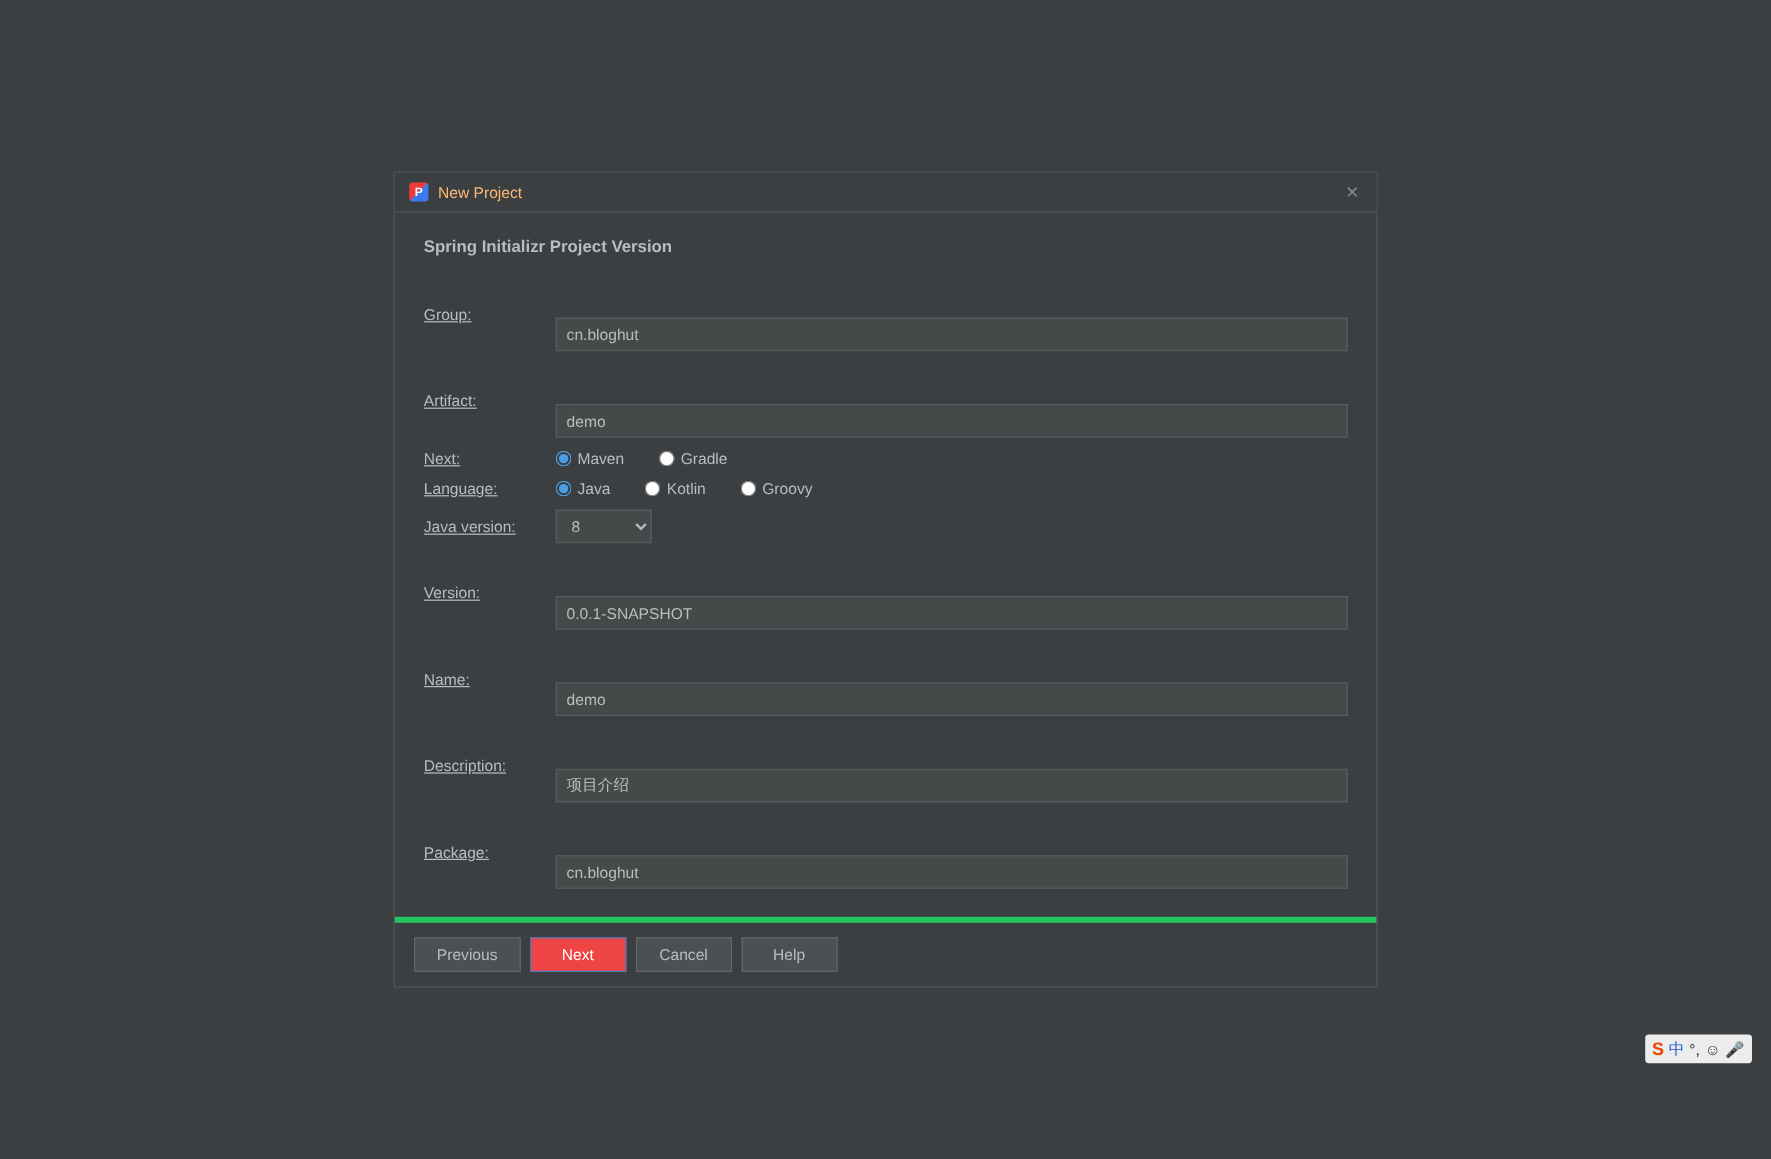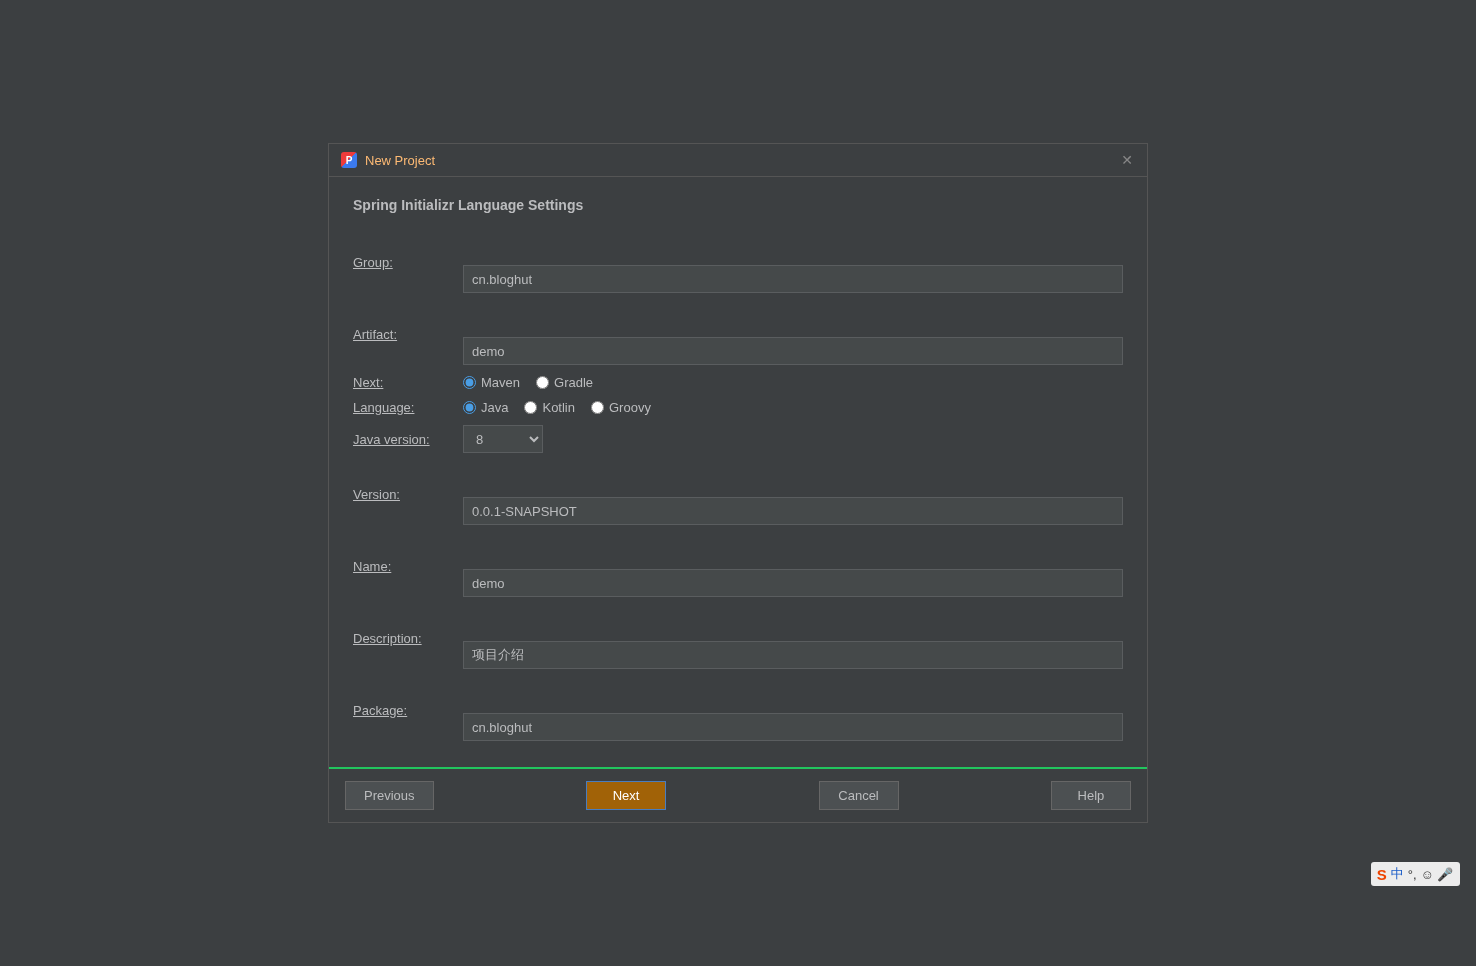--- a/index.html
+++ b/index.html
@@ -112,21 +112,21 @@
       padding: 4px 8px;
       font-size: 13px;
       outline: none;
       height: 28px;
       margin-top: 34px;
     }
 
     .radio-group {
       display: flex;
       align-items: center;
-      gap: 16px;
+      gap: 29px;
     }
 
     .radio-option {
       display: flex;
       align-items: center;
       gap: 5px;
       cursor: pointer;
     }
 
     .radio-option input[type="radio"] {
@@ -142,38 +142,38 @@
       font-size: 13px;
       outline: none;
       height: 28px;
       width: 80px;
       cursor: pointer;
     }
 
     .dialog-footer {
       padding: 12px 16px;
       display: flex;
-      justify-content: space-between;
+      justify-content: flex-start;
       gap: 8px;
-      border-top: 2px solid #22c55e;
+      border-top: 5px solid #22c55e;
     }
 
     .btn {
       padding: 6px 18px;
       font-size: 13px;
       cursor: pointer;
       border: 1px solid #666;
       background: #4c5052;
       color: #bbbcbe;
       outline: none;
       min-width: 80px;
     }
 
     .btn-primary {
-      background: #a16207;
+      background: #ef4444;
       border-color: #4a7dbf;
       color: #ffffff;
     }
 
     .taskbar-icons {
       position: absolute;
       bottom: 80px;
       right: 16px;
       display: flex;
       align-items: center;
@@ -203,21 +203,21 @@
     <div class="title-bar-left">
       <div class="app-icon">
         <span>P</span>
       </div>
       <span class="title-text">New Project</span>
     </div>
     <div class="close-btn">✕</div>
   </div>
 
   <div class="dialog-content">
-    <div class="section-title">Spring Initializr Language Settings</div>
+    <div class="section-title">Spring Initializr Project Version</div>
 
     <div class="form-row">
       <div class="form-label">
         <span>Group:</span>
       </div>
       <input class="form-input" type="text" value="cn.bloghut" style="">
     </div>
 
     <div class="form-row">
       <div class="form-label">

